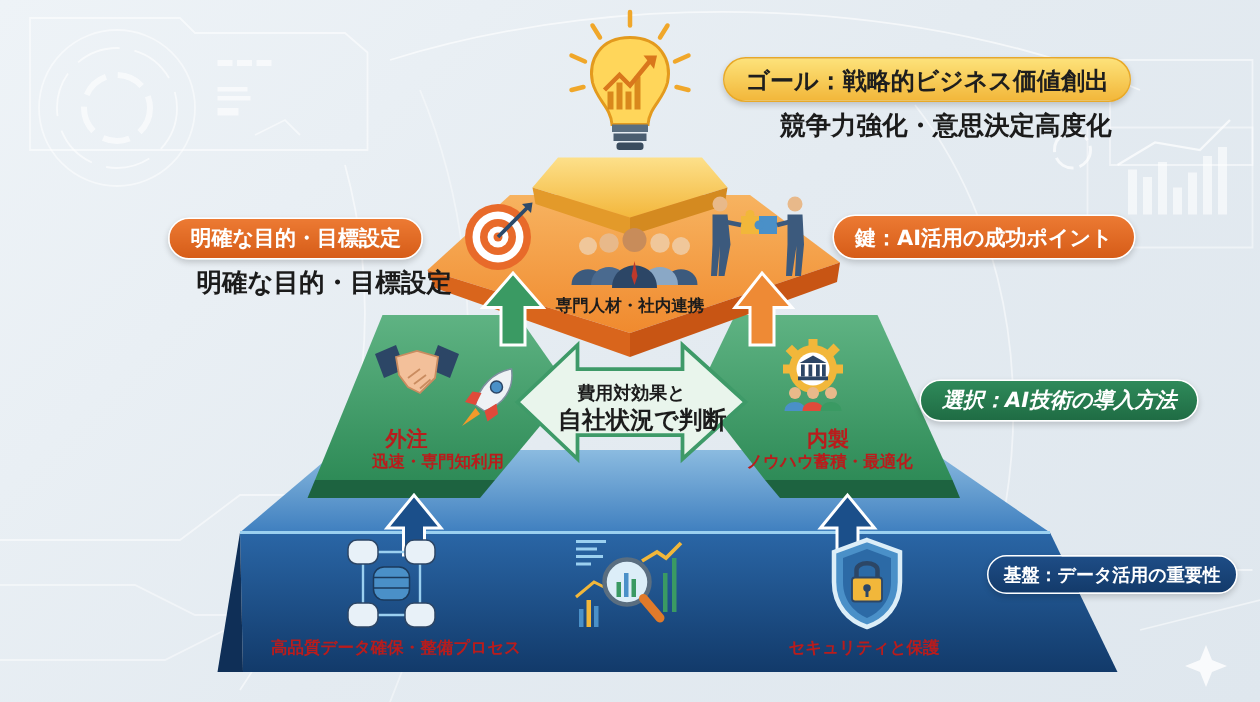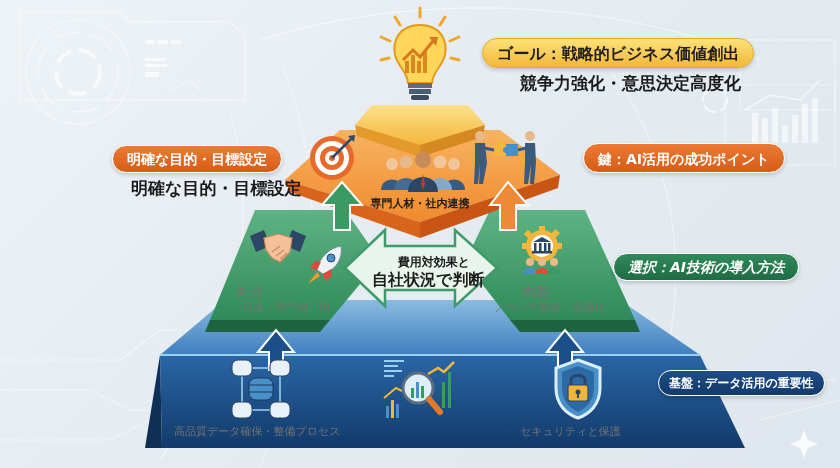--- a/index.html
+++ b/index.html
@@ -14,21 +14,21 @@
   .pill {
     position: absolute; border-radius: 16px; color: #fff; font-weight: bold;
     font-size: 15px; padding: 0 14px; height: 30px; line-height: 30px;
     white-space: nowrap; box-shadow: 0 2px 4px rgba(0,0,0,0.18);
   }
   .pill-gold { background: linear-gradient(180deg, #fde27a 0%, #f2b73a 100%); color: #1e1e1e; border: 1px solid #e8a928; }
   .pill-orange { background: linear-gradient(180deg, #ec7a33 0%, #d65c18 100%); border: 1px solid #fff; }
   .pill-green { background: linear-gradient(180deg, #2f8a5a 0%, #1f6c44 100%); border: 1px solid #fff; }
   .pill-navy { background: linear-gradient(180deg, #1e4d86 0%, #133a6a 100%); border: 1px solid #fff; }
   .sub { position: absolute; font-size: 17px; font-weight: bold; color: #1b1b1b; white-space: nowrap; }
-  .tier-label { position: absolute; color: #737373; font-weight: normal; white-space: nowrap; text-align: left; }
+  .tier-label { position: absolute; color: #b91c1c; font-weight: bold; white-space: nowrap; text-align: center; }
   .dark-label { position: absolute; color: #1c1c1c; font-weight: bold; white-space: nowrap; text-align: center; }
 </style>
 </head>
 <body>
 
 <div class="stage">
 
   <svg class="abs" style="left:0;top:0" width="840" height="468">
     <g fill="none" stroke="#ffffff" stroke-opacity="0.75" stroke-width="1.2">
       <path d="M20 12 L120 12 L130 22 L230 22 L245 35 L245 100 L20 100 Z" stroke-opacity="0.55"></path>
@@ -281,33 +281,33 @@
     <circle cx="26" cy="34" r="2.5" fill="#2c4666"></circle>
     <rect x="25" y="35" width="2" height="5" fill="#2c4666"></rect>
   </svg>
 
   <div class="pill pill-gold" style="left:482px;top:38px;font-size:16px;">ゴール：戦略的ビジネス価値創出</div>
   <div class="sub" style="left:520px;top:72px;">競争力強化・意思決定高度化</div>
 
   <div class="pill pill-orange" style="left:112px;top:145px;font-size:14px;height:28px;line-height:26px;">明確な目的・目標設定</div>
   <div class="sub" style="left:131px;top:177px;">明確な目的・目標設定</div>
 
-  <div class="pill pill-orange" style="left:583px;top:143px;font-size:14px;height:30px;text-align:center;">鍵：AI活用の成功ポイント</div>
+  <div class="pill pill-orange" style="left:555px;top:143px;font-size:14px;height:30px;text-align:center;">鍵：AI活用の成功ポイント</div>
 
   <div class="pill pill-green" style="left:613px;top:253px;font-size:14px;height:28px;line-height:26px;font-style:italic;">選択：AI技術の導入方法</div>
 
   <div class="pill pill-navy" style="left:658px;top:370px;font-size:12px;height:26px;line-height:24px;padding:0 10px;">基盤：データ活用の重要性</div>
 
   <div class="dark-label" style="left:364px;top:196px;width:112px;font-size:11px;">専門人材・社内連携</div>
 
   <div class="tier-label" style="left:236px;top:284px;width:70px;font-size:14px;">外注</div>
   <div class="tier-label" style="left:222px;top:300px;width:100px;font-size:11px;margin-left:20px;">迅速・専門知利用</div>
 
   <div class="tier-label" style="left:522px;top:284px;width:60px;font-size:14px;">内製</div>
   <div class="tier-label" style="left:494px;top:300px;width:118px;font-size:11px;">ノウハウ蓄積・最適化</div>
 
-  <div class="dark-label" style="left:372px;top:254px;width:98px;font-size:12px;text-align:right;">費用対効果と</div>
+  <div class="dark-label" style="left:372px;top:254px;width:98px;font-size:12px;">費用対効果と</div>
   <div class="dark-label" style="left:372px;top:270px;width:98px;font-size:16px;">自社状況で判断</div>
 
   <div class="tier-label" style="left:174px;top:424px;width:180px;font-size:11px;">高品質データ確保・整備プロセス</div>
   <div class="tier-label" style="left:520px;top:424px;width:112px;font-size:11px;">セキュリティと保護</div>
 
 </div>
 
 </body></html>

